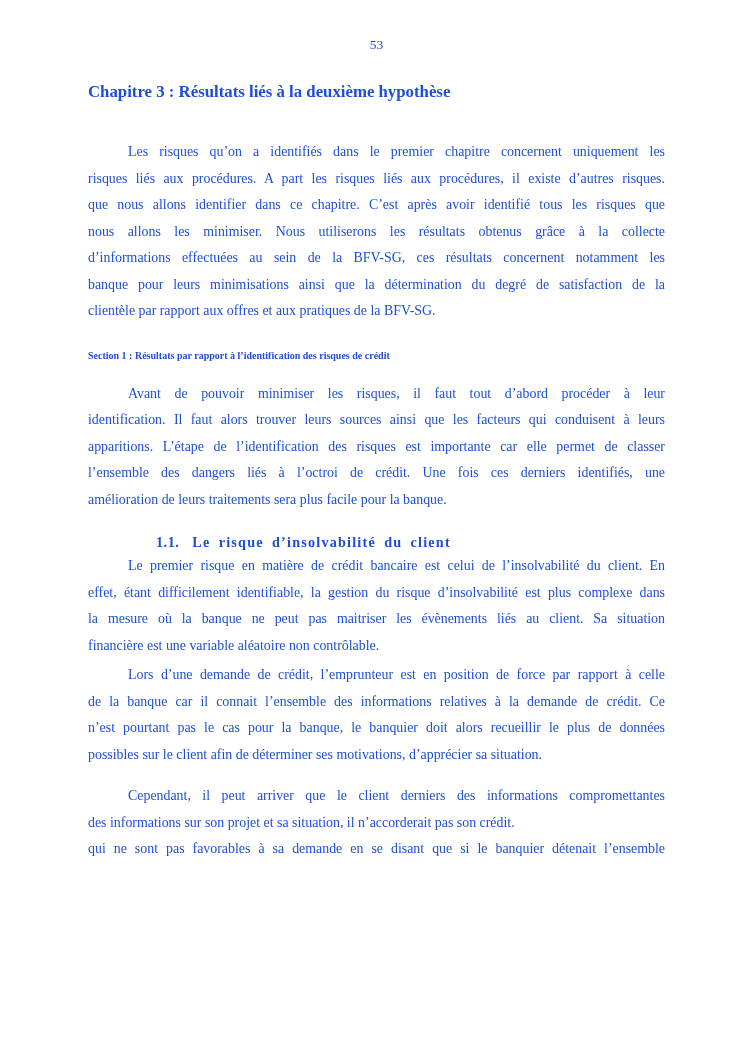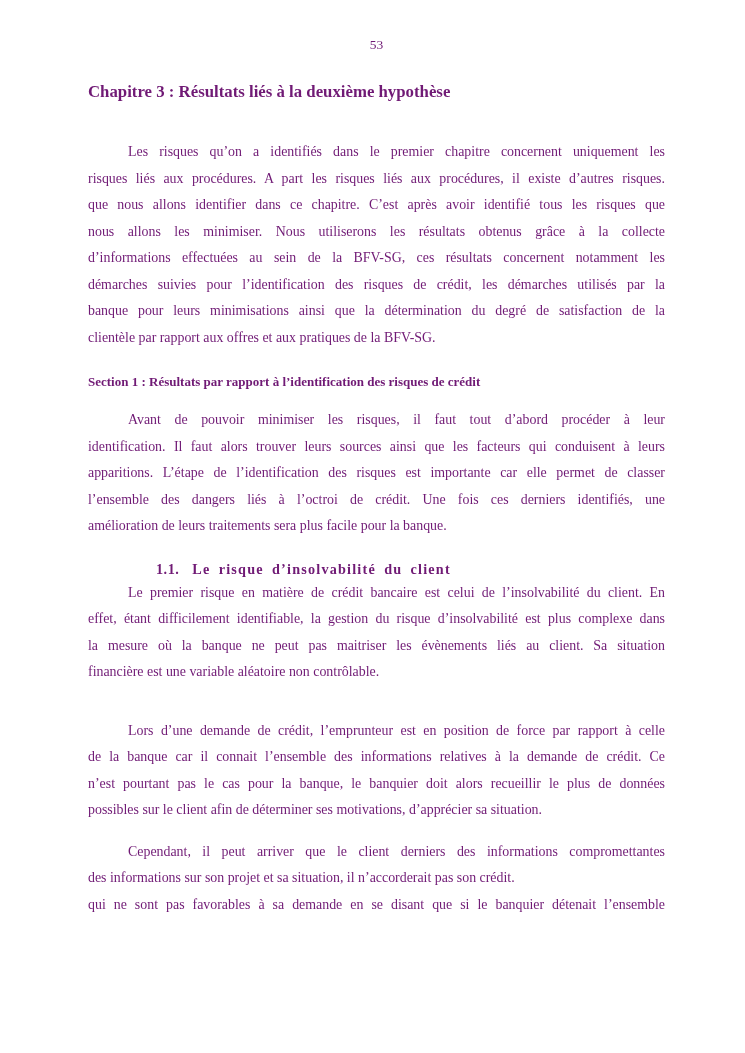--- a/index.html
+++ b/index.html
@@ -6,39 +6,39 @@
     margin: 0;
     padding: 0;
     background: #ffffff;
   }
   .page {
     position: relative;
     width: 745px;
     height: 1053px;
     box-sizing: border-box;
     background: #ffffff;
-    color: #701a75;
+    color: #1d4ed8;
     font-family: "Liberation Serif", "DejaVu Serif", serif;
     padding: 36px 80px 16px 88px;
     overflow: hidden;
   }
   .page-number {
     text-align: center;
     font-size: 13.5px;
     line-height: 18px;
   }
   .chapter-title {
     margin: 26px 0 0 0;
     font-size: 16.8px;
     font-weight: bold;
     line-height: 24px;
   }
   .section-title {
     margin: 20px 0 0 0;
-    font-size: 13px;
+    font-size: 10px;
     font-weight: bold;
     line-height: 22px;
   }
   .subsection-title {
     margin: 18px 0 0 0;
     padding-left: 40px;
     font-size: 14.2px;
     font-weight: bold;
     line-height: 22px;
     letter-spacing: 1.2px;
@@ -59,39 +59,38 @@
   }
   .para .line.first {
     text-indent: 40px;
   }
   .para .line.last {
     text-align-last: left;
   }
   .para-intro   { margin-top: 35px; }
   .para-s1      { margin-top: 14px; }
   .para-risk-1  { }
-  .para-risk-2  { margin-top: 32px; }
+  .para-risk-2  { margin-top: 3px; }
   .para-risk-3  { margin-top: 15px; }
 </style>
 </head>
 <body>
 
 <div class="page">
 
   <div class="page-number">53</div>
 
   <h1 class="chapter-title">Chapitre 3 : Résultats liés à la deuxième hypothèse</h1>
 
   <div class="para para-intro">
       <div class="line first">Les risques qu’on a identifiés dans le premier chapitre concernent uniquement les</div>
       <div class="line">risques liés aux procédures. A part les risques liés aux procédures, il existe d’autres risques.</div>
       <div class="line">que nous allons identifier dans ce chapitre. C’est après avoir identifié tous les risques que</div>
       <div class="line">nous allons les minimiser. Nous utiliserons les résultats obtenus grâce à la collecte</div>
       <div class="line">d’informations effectuées au sein de la BFV-SG, ces résultats concernent notamment les</div>
-      <div class="line">démarches suivies pour l’identification des risques de crédit, les démarches utilisés par la</div>
       <div class="line">banque pour leurs minimisations ainsi que la détermination du degré de satisfaction de la</div>
       <div class="line last">clientèle par rapport aux offres et aux pratiques de la BFV-SG.</div>
     </div>
 
   <h2 class="section-title">Section 1 : Résultats par rapport à l’identification des risques de crédit</h2>
 
   <div class="para para-s1">
       <div class="line first">Avant de pouvoir minimiser les risques, il faut tout d’abord procéder à leur</div>
       <div class="line">identification. Il faut alors trouver leurs sources ainsi que les facteurs qui conduisent à leurs</div>
       <div class="line">apparitions. L’étape de l’identification des risques est importante car elle permet de classer</div>

